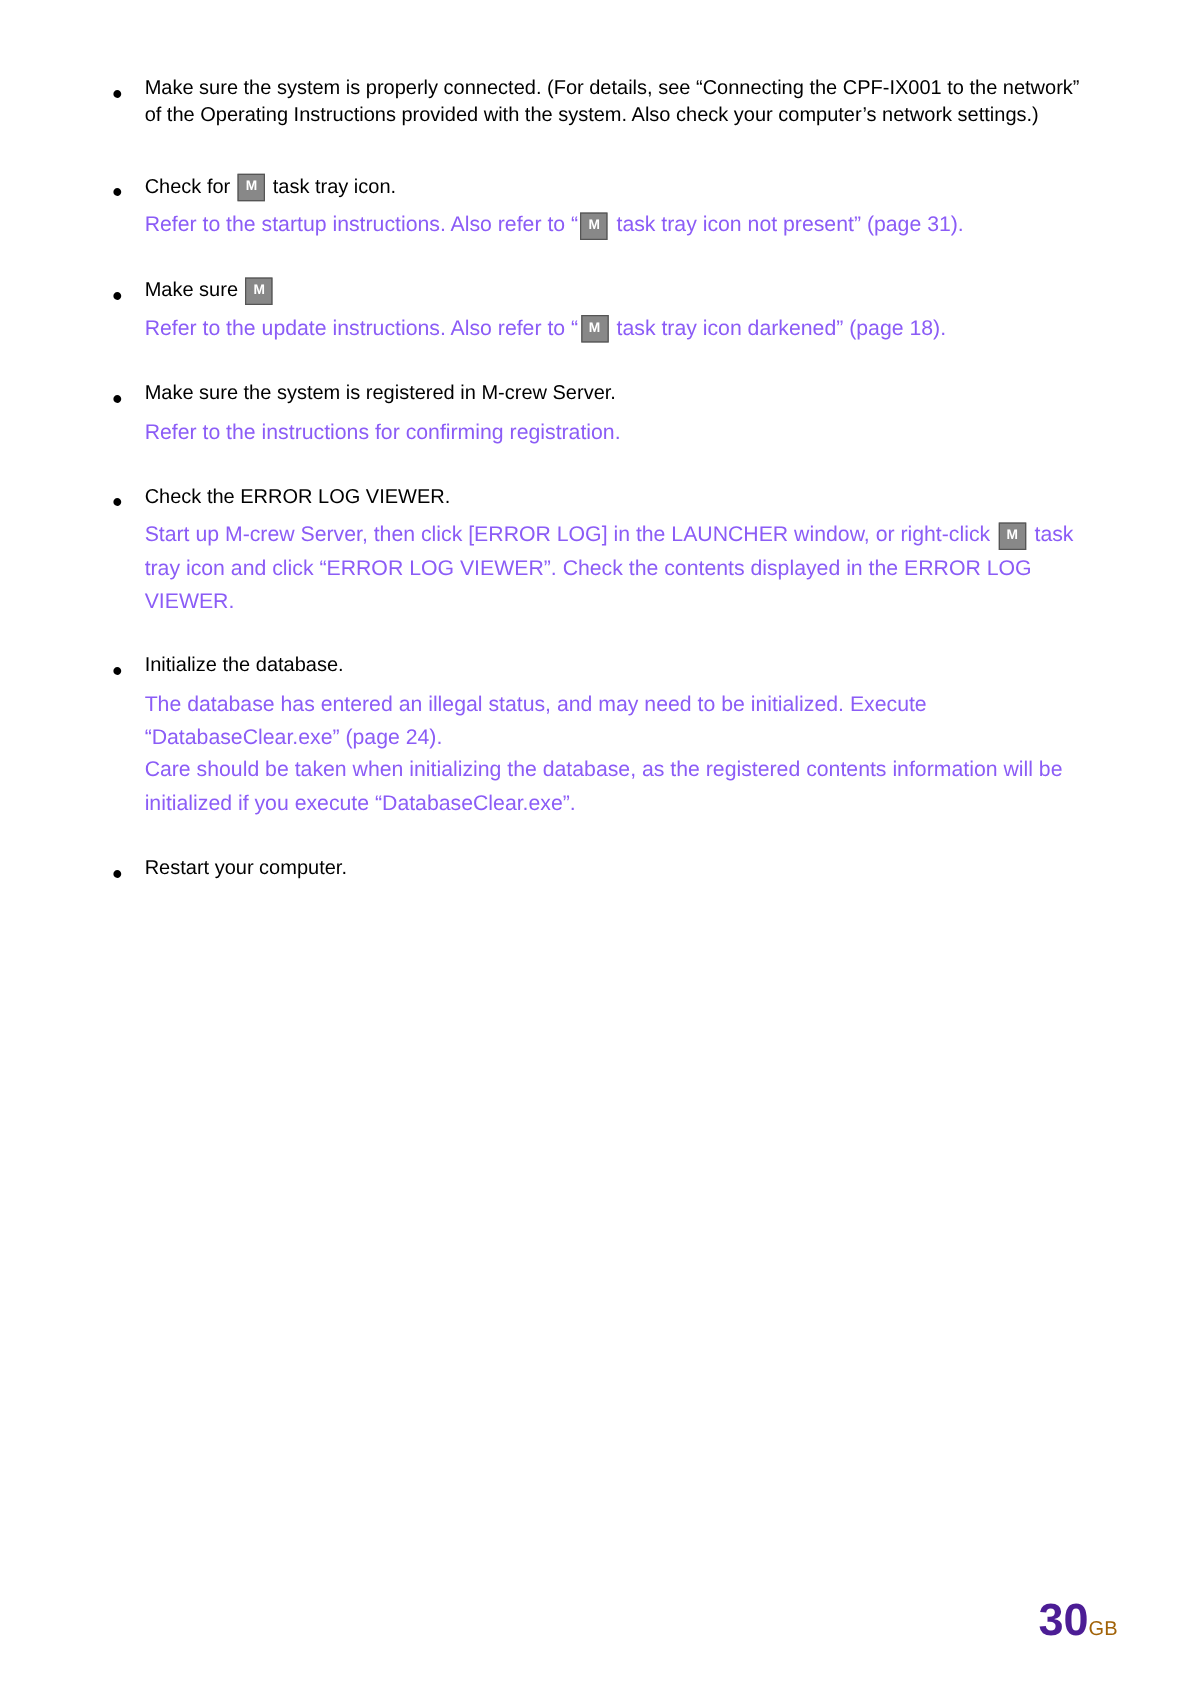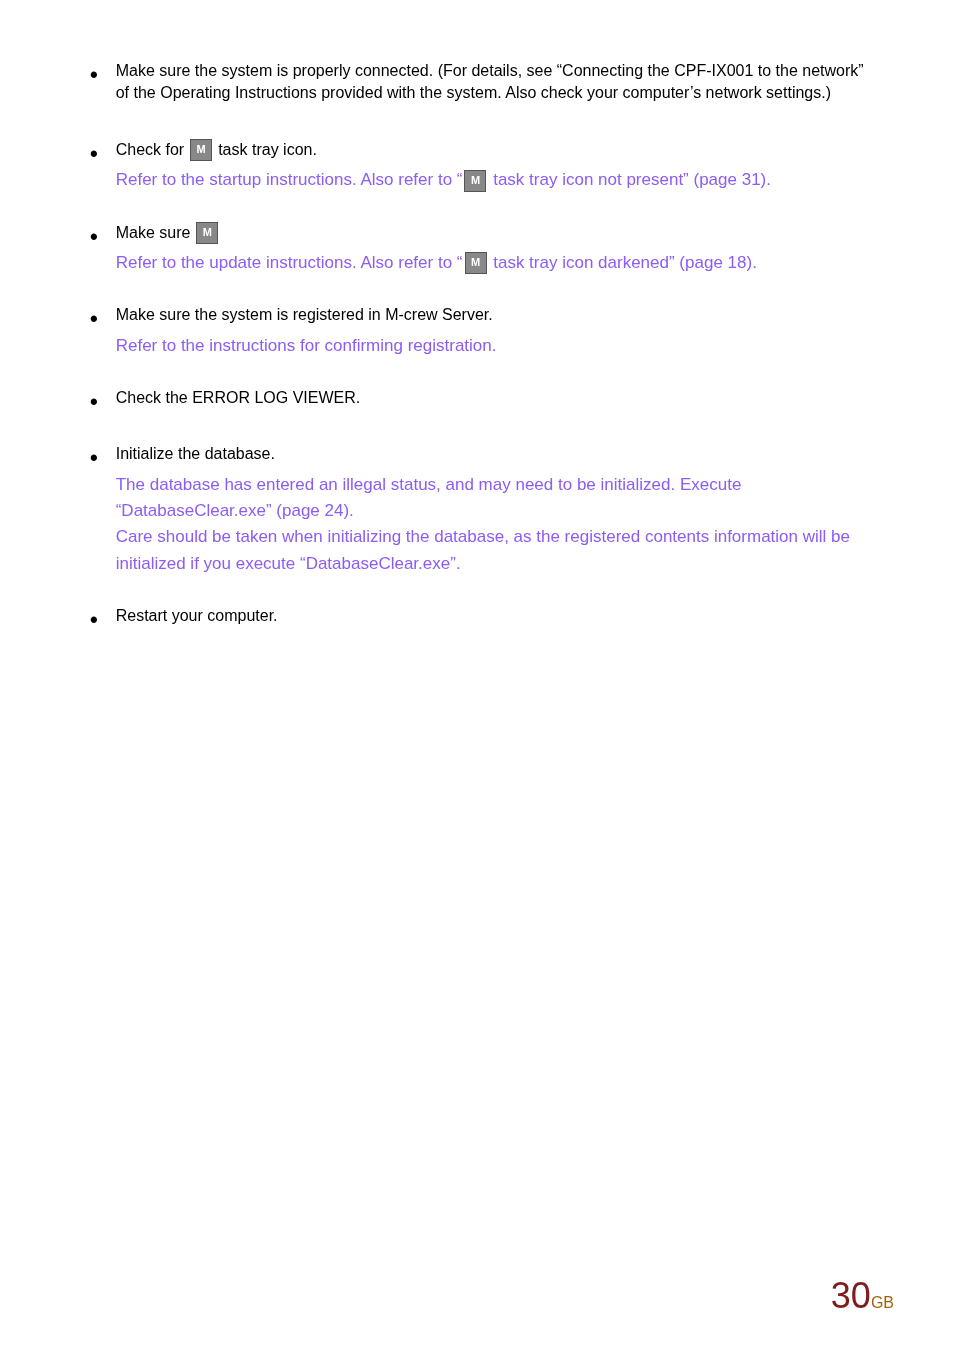--- a/index.html
+++ b/index.html
@@ -92,22 +92,22 @@
       position: absolute;
       bottom: 40px;
       right: 60px;
       display: flex;
       align-items: baseline;
       gap: 0;
     }
 
     .page-number {
       font-size: 36px;
-      font-weight: normal;
-      color: #7f1d1d;
+      font-weight: bold;
+      color: #4c1d95;
     }
 
     .page-suffix {
       font-size: 16px;
       color: #a16207;
     }
   </style>
 </head>
 <body>
 
@@ -159,20 +159,23 @@
         </div>
         <div class="bullet-body">Refer to the instructions for confirming registration.</div>
       </div>
     </li>
 
     <li class="bullet-item">
       <span class="bullet-dot">•</span>
       <div class="bullet-content">
         <div class="bullet-heading">
           <span>Check the ERROR LOG VIEWER.</span>
+        </div>
+        <div class="bullet-body">
+          <span>Start up M-crew Server, then click [ERROR LOG] in the LAUNCHER window, or right-click</span> <span class="mcrew-icon"></span><span> task tray icon and click “ERROR LOG VIEWER”. Check the contents displayed in the ERROR LOG VIEWER.</span>
         </div>
       </div>
     </li>
 
     <li class="bullet-item">
       <span class="bullet-dot">•</span>
       <div class="bullet-content">
         <div class="bullet-heading">
           <span>Initialize the database.</span>
         </div>

